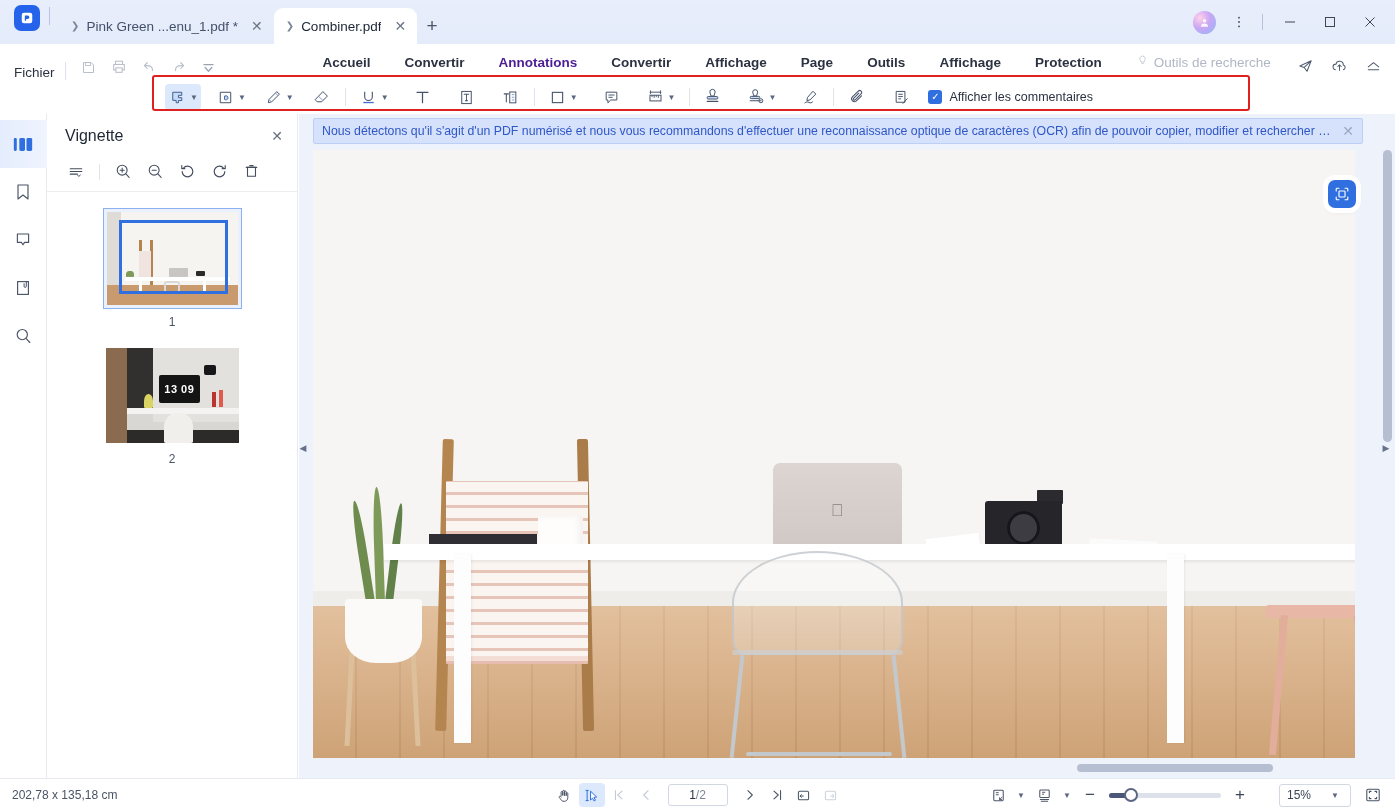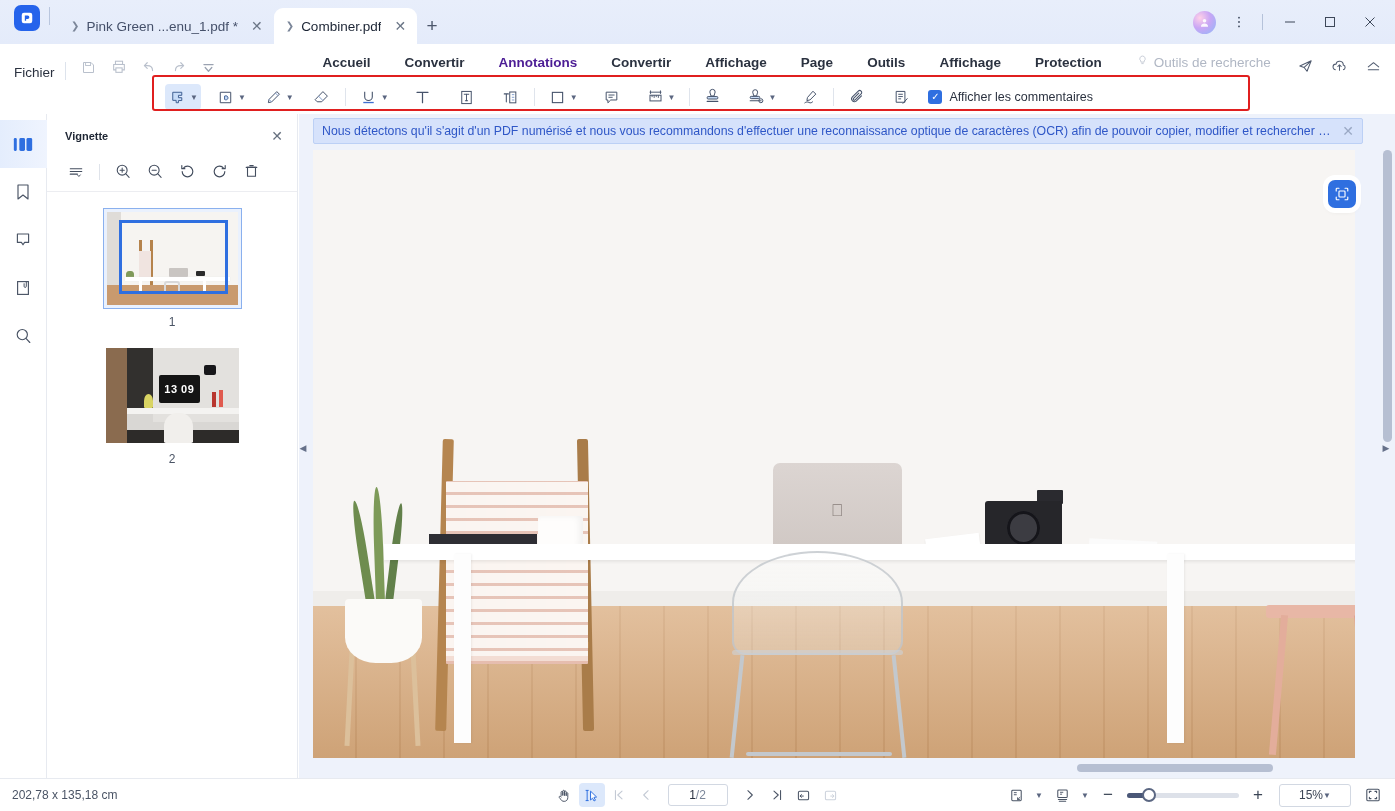--- a/index.html
+++ b/index.html
@@ -127,21 +127,21 @@
 
   
   .thumbpanel {
     position:absolute; top:114px; left:47px; width:251px; height:664px;
     background:#fff; border-right:1px solid #e7eaf0;
   }
   .tp-head {
     height:38px; display:flex; align-items:center; justify-content:space-between;
     padding: 6px 14px 0 18px;
   }
-  .tp-title { font-size:11px; color:#1e2634; font-weight:700; }
+  .tp-title { font-size:16px; color:#1e2634; font-weight:400; }
   .tp-close { color:#66707f; font-size:14px; }
   .tp-tools {
     height:40px; display:flex; align-items:center; gap:2px; padding-left:14px;
     border-bottom:1px solid #ecedf1;
   }
   .tp-btn { width:30px; height:30px; display:flex; align-items:center; justify-content:center; color:#444e5f; }
   .tp-vsep { width:1px; height:16px; background:#dfe3ea; margin:0 6px; }
   .thumbs { padding-top:16px; display:flex; flex-direction:column; align-items:center; gap:2px; }
   .thumb-item { display:flex; flex-direction:column; align-items:center; }
   .thumb-frame {
@@ -375,21 +375,21 @@
   .slider { position:relative; width:112px; height:24px; display:flex; align-items:center; margin:0 4px; }
   .slider-track { position:absolute; left:0; right:0; height:5px; background:#dde1e9; border-radius:3px; }
   .slider-fill { position:absolute; left:0; width:20px; height:5px; background:#4a5777; border-radius:3px; }
   .slider-knob {
     position:absolute; left:15px; width:14px; height:14px; border-radius:50%;
     background:#fff; border:2px solid #5b6782;
   }
   .zoom-sel {
     width:72px; height:23px; border:1px solid #d2d8e2; border-radius:3px;
     display:flex; align-items:center; justify-content:space-between;
-    padding:0 19px; font-size:12px; color:#3b4555; margin-left:6px;
+    padding:0 7px; font-size:12px; color:#3b4555; margin-left:24px;
   }
   .fitpage { width:28px; height:24px; display:flex; align-items:center; justify-content:center; color:#3b4555; margin-left:6px; }
   .dd-caret { width:16px; height:22px; display:flex; align-items:center; justify-content:center; color:#5b6680; font-size:8px; }
 </style>
 </head>
 <body>
 
 <div class="app">
 
   <div class="titlebar">

